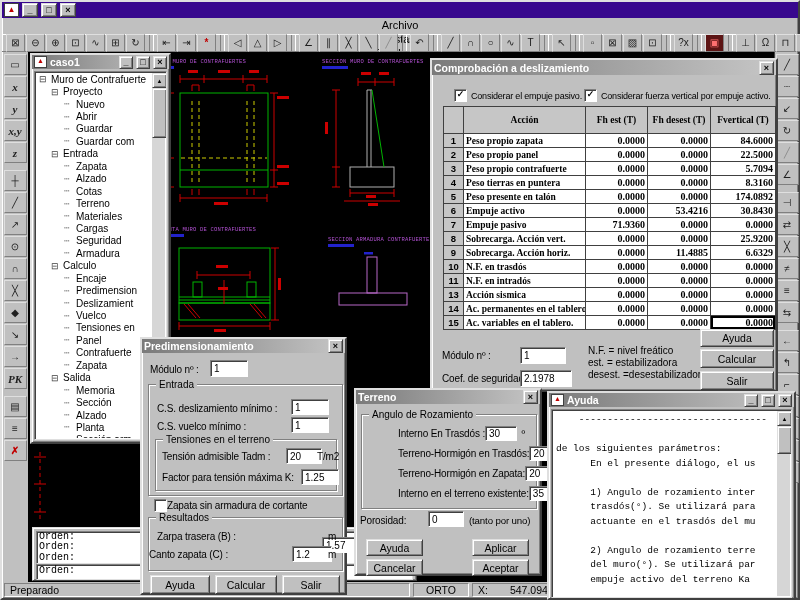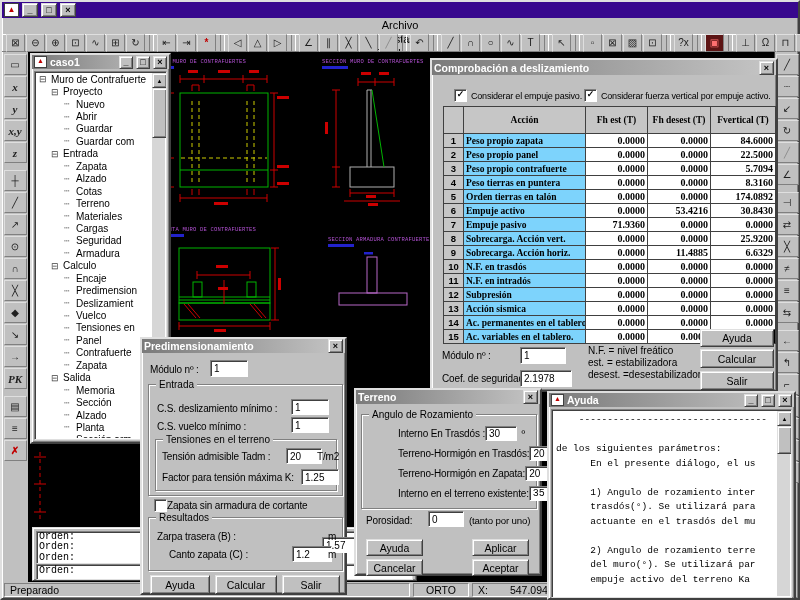--- a/index.html
+++ b/index.html
@@ -48,21 +48,21 @@
     text-align:center;color:#000;}
   .cblabel{font-size:9px;letter-spacing:-0.2px;white-space:nowrap;color:#000;}
   .pbtn{display:flex;align-items:center;justify-content:center;font-size:10.5px;color:#000;}
   .gbox{border:1px solid #808080;box-shadow:inset 1px 1px 0 #fff, 1px 1px 0 #fff;}
   .glegend{position:absolute;top:-6px;left:7px;background:#c0c0c0;padding:0 3px;font-size:10px;}
   table.cmp{border-collapse:collapse;table-layout:fixed;background:#000;}
   table.cmp td,table.cmp th{border:1px solid #404040;padding:0 2px;overflow:hidden;white-space:nowrap;}
   .chead{background:#c6c6c6;font-family:"Liberation Serif",serif;font-weight:bold;font-size:9.5px;
     text-align:center;height:26px;white-space:normal;line-height:11px;}
   .cnum{background:#c6c6c6;font-weight:bold;font-size:9.5px;text-align:center;height:13px;}
-  .cact{background:#7dd3fc;font-family:"Liberation Serif",serif;font-weight:bold;font-size:9.5px;
+  .cact{background:#ffffff;font-family:"Liberation Serif",serif;font-weight:bold;font-size:9.5px;
     text-align:left;}
   .cval{background:#fff;font-family:"Liberation Serif",serif;font-weight:bold;font-size:10px;
     text-align:right;}
   .cval.focus{box-shadow:inset 0 0 0 2px #000;}
   .trow{height:12.45px;display:flex;align-items:center;font-size:10px;color:#000;white-space:nowrap;overflow:hidden;}
   .trow.d0{padding-left:3px;} .trow.d1{padding-left:15px;} .trow.d2{padding-left:28px;}
   .ticon{width:12px;font-size:9px;color:#404040;flex:none;}
   .sb{background:#d6d6d6;}
   .sbtn{width:13px;height:13px;font-size:6px;display:flex;align-items:center;justify-content:center;
     color:#000;flex:none;}
@@ -697,21 +697,21 @@
         <tr>
           <td class="cnum">4</td>
           <td class="cact">Peso tierras en puntera</td>
           <td class="cval">0.0000</td>
           <td class="cval">0.0000</td>
           <td class="cval">8.3160</td>
         </tr>
 
         <tr>
           <td class="cnum">5</td>
-          <td class="cact">Orden tierras en talón</td>
+          <td class="cact">Peso presente en talón</td>
           <td class="cval">0.0000</td>
           <td class="cval">0.0000</td>
           <td class="cval">174.0892</td>
         </tr>
 
         <tr>
           <td class="cnum">6</td>
           <td class="cact">Empuje activo</td>
           <td class="cval">0.0000</td>
           <td class="cval">53.4216</td>
@@ -751,27 +751,20 @@
         </tr>
 
         <tr>
           <td class="cnum">11</td>
           <td class="cact">N.F. en intradós</td>
           <td class="cval">0.0000</td>
           <td class="cval">0.0000</td>
           <td class="cval">0.0000</td>
         </tr>
 
-        <tr>
-          <td class="cnum">12</td>
-          <td class="cact">Subpresión</td>
-          <td class="cval">0.0000</td>
-          <td class="cval">0.0000</td>
-          <td class="cval">0.0000</td>
-        </tr>
 
         <tr>
           <td class="cnum">13</td>
           <td class="cact">Acción sismica</td>
           <td class="cval">0.0000</td>
           <td class="cval">0.0000</td>
           <td class="cval">0.0000</td>
         </tr>
 
         <tr>
@@ -830,21 +823,21 @@
   </div>
   <div style="position:absolute;left:12px;top:160px;display:flex;align-items:center;">
     <span class="cb"></span>
     <span class="dlabel">Zapata sin armadura de cortante</span>
   </div>
   <div class="gbox" style="position:absolute;left:6px;top:178px;width:193px;height:52px;">
     <span class="glegend">Resultados</span>
     <span class="dlabel" style="position:absolute;left:8px;top:13px;">Zarpa trasera (B) :</span>
     <div class="field" style="position:absolute;left:143px;top:19px;width:32px;height:14px;margin-left:30px;">1.57</div>
     <span class="dlabel" style="position:absolute;left:179px;top:13px;">m</span>
-    <span class="dlabel" style="position:absolute;left:20px;top:31px;">Canto zapata (C) :</span>
+    <span class="dlabel" style="position:absolute;left:0;top:31px;">Canto zapata (C) :</span>
     <div class="field" style="position:absolute;left:143px;top:28px;width:32px;height:14px;">1.2</div>
     <span class="dlabel" style="position:absolute;left:179px;top:31px;">m</span>
   </div>
   <div class="raised pbtn" style="position:absolute;left:8px;top:236px;width:58px;height:17px;">Ayuda</div>
   <div class="raised pbtn" style="position:absolute;left:73px;top:236px;width:60px;height:17px;">Calcular</div>
   <div class="raised pbtn" style="position:absolute;left:140px;top:236px;width:56px;height:17px;">Salir</div>
 </div>
 
 <div class="abs win" style="left:354px;top:388px;width:188px;height:188px;z-index:5;box-sizing:border-box;">
   <div class="titlebar">
@@ -868,27 +861,27 @@
         </div>
 
         <div style="display:flex;align-items:center;height:20px;padding:0 4px;">
           <span class="dlabel" style="flex:1;">Terreno-Hormigón en Zapata:</span>
           <div class="field" style="width:24px;height:13px;flex:none;">20</div>
           <span class="dlabel" style="width:8px;text-align:right;flex:none;vertical-align:super;">º</span>
         </div>
 
         <div style="display:flex;align-items:center;height:20px;padding:0 4px;">
           <span class="dlabel" style="flex:1;">Interno en el terreno existente:</span>
-          <div class="field" style="width:24px;height:13px;flex:none;font-family:Liberation Mono, monospace;">35</div>
+          <div class="field" style="width:24px;height:13px;flex:none;">35</div>
           <span class="dlabel" style="width:8px;text-align:right;flex:none;vertical-align:super;">º</span>
         </div>
 
     </div>
   </div>
-  <span class="dlabel" style="position:absolute;left:10px;top:125px;">Porosidad:</span>
+  <span class="dlabel" style="position:absolute;left:4px;top:125px;">Porosidad:</span>
   <div class="field" style="position:absolute;left:72px;top:121px;width:28px;height:14px;">0</div>
   <span class="dlabel" style="position:absolute;left:113px;top:125px;font-size:9.7px;">(tanto por uno)</span>
   <div class="raised pbtn" style="position:absolute;left:10px;top:149px;width:55px;height:15px;">Ayuda</div>
   <div class="raised pbtn" style="position:absolute;left:116px;top:149px;width:55px;height:15px;">Aplicar</div>
   <div class="raised pbtn" style="position:absolute;left:10px;top:169px;width:55px;height:15px;">Cancelar</div>
   <div class="raised pbtn" style="position:absolute;left:116px;top:169px;width:55px;height:15px;">Aceptar</div>
 </div>
 
 <div class="abs statusbar" style="left:2px;top:582px;width:796px;height:16px;box-sizing:border-box;z-index:1;">
   <div class="spanel" style="flex:1;">Preparado</div>

